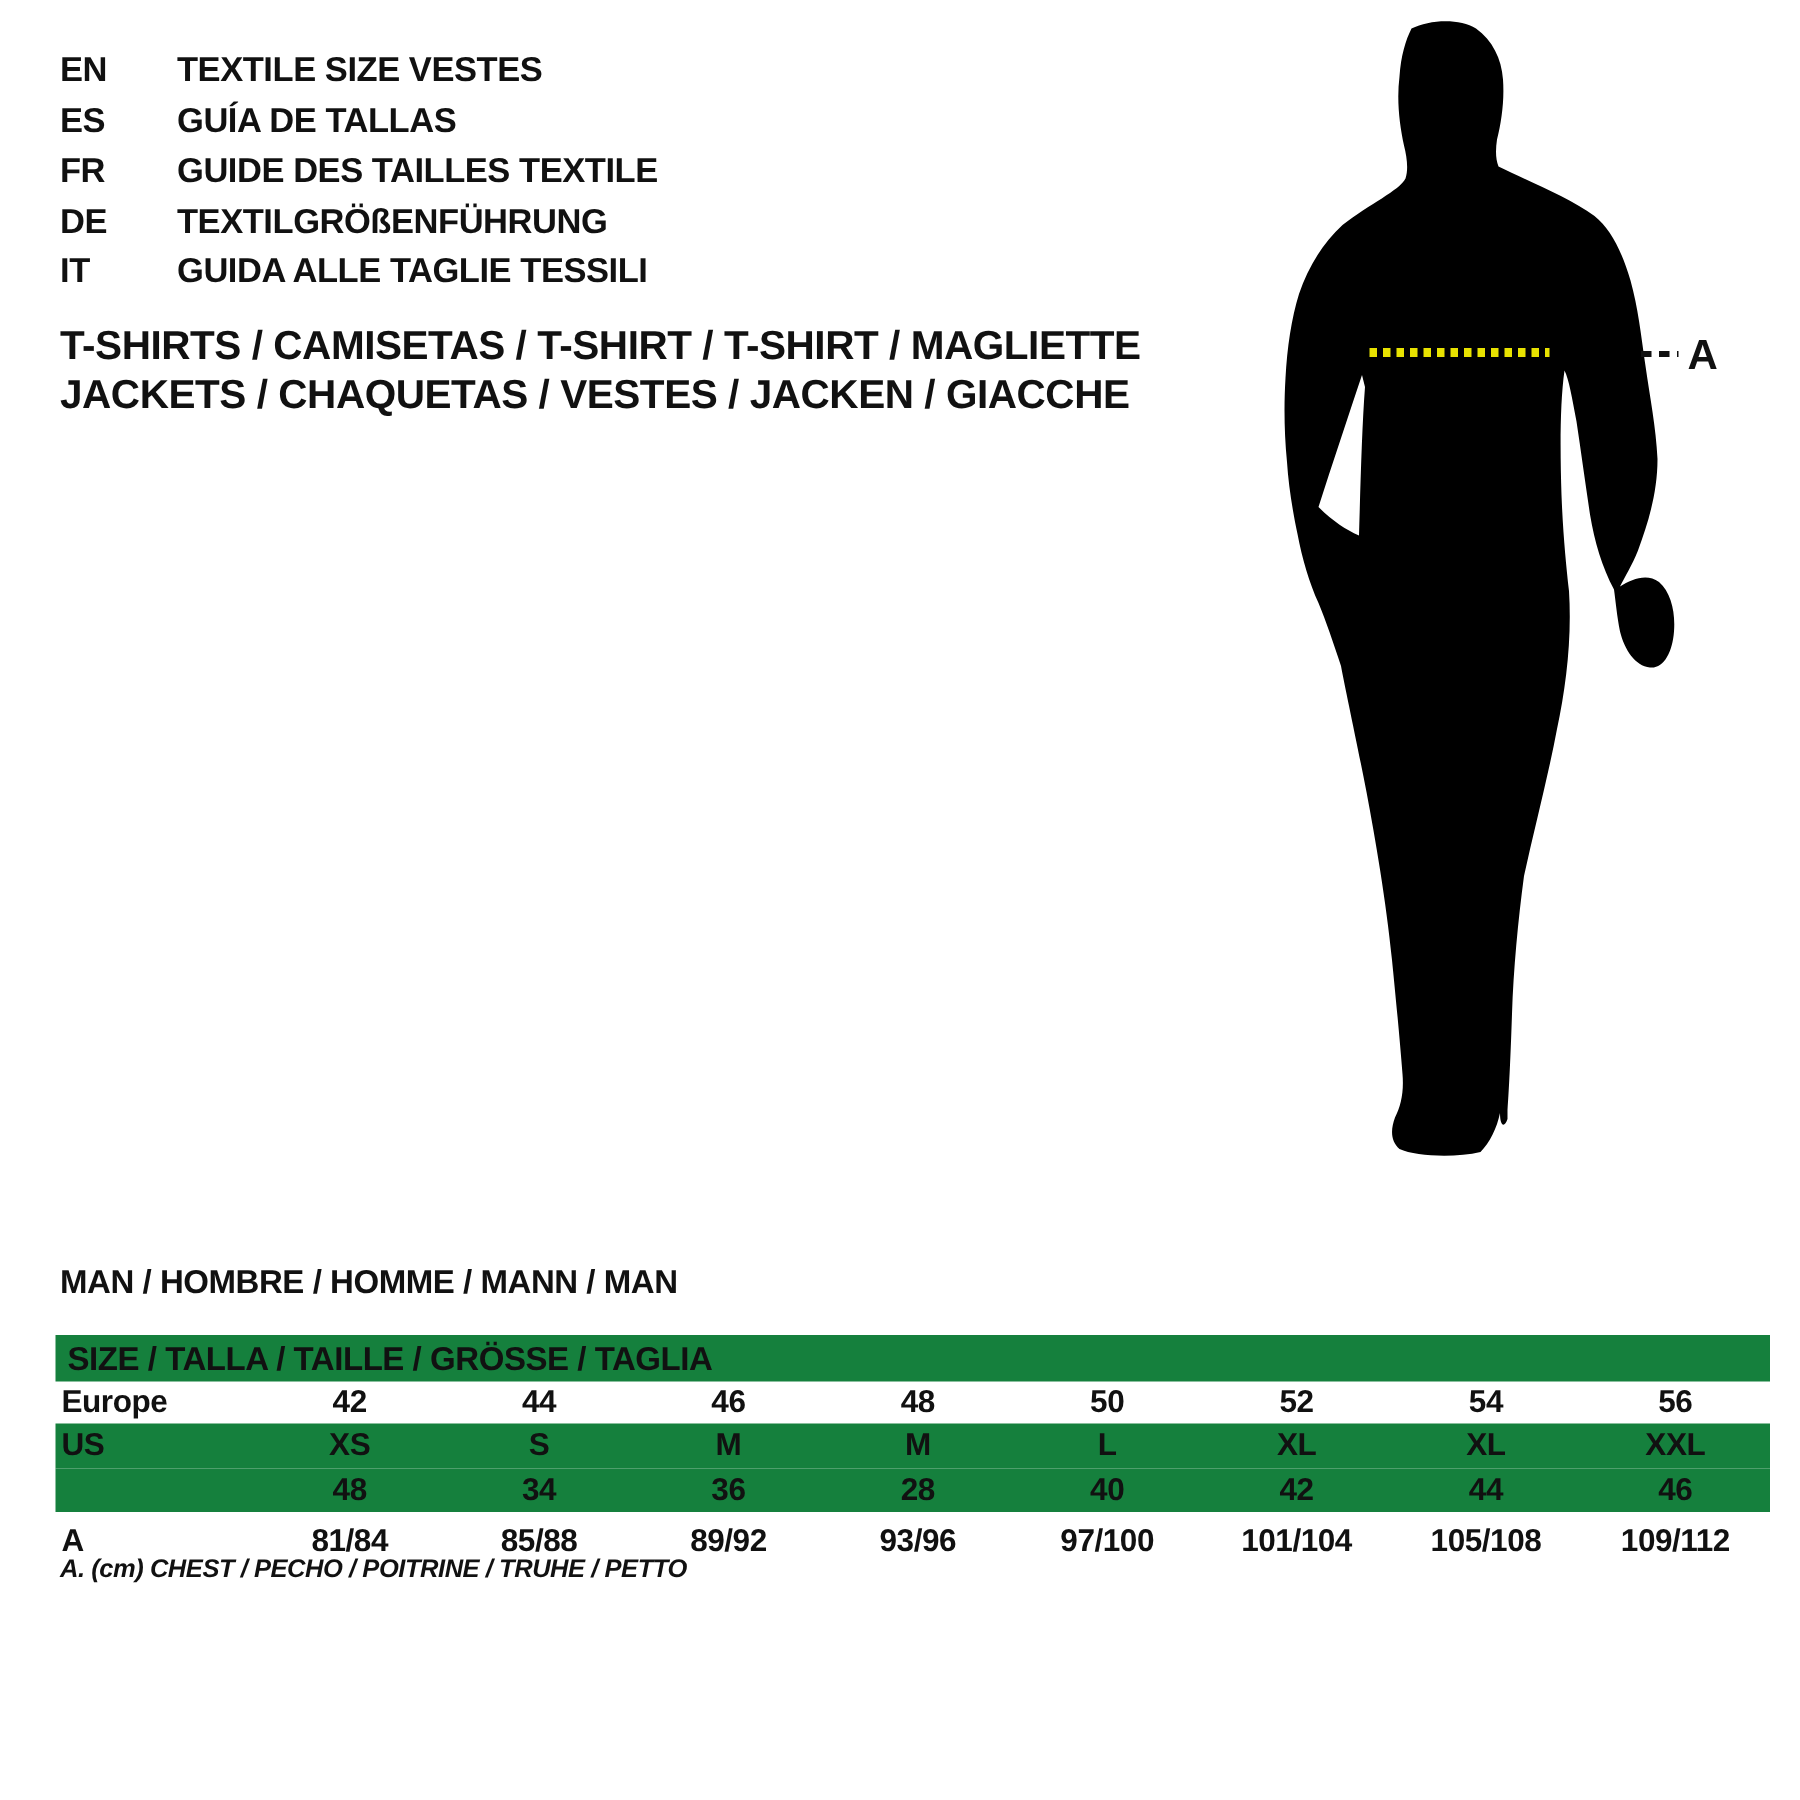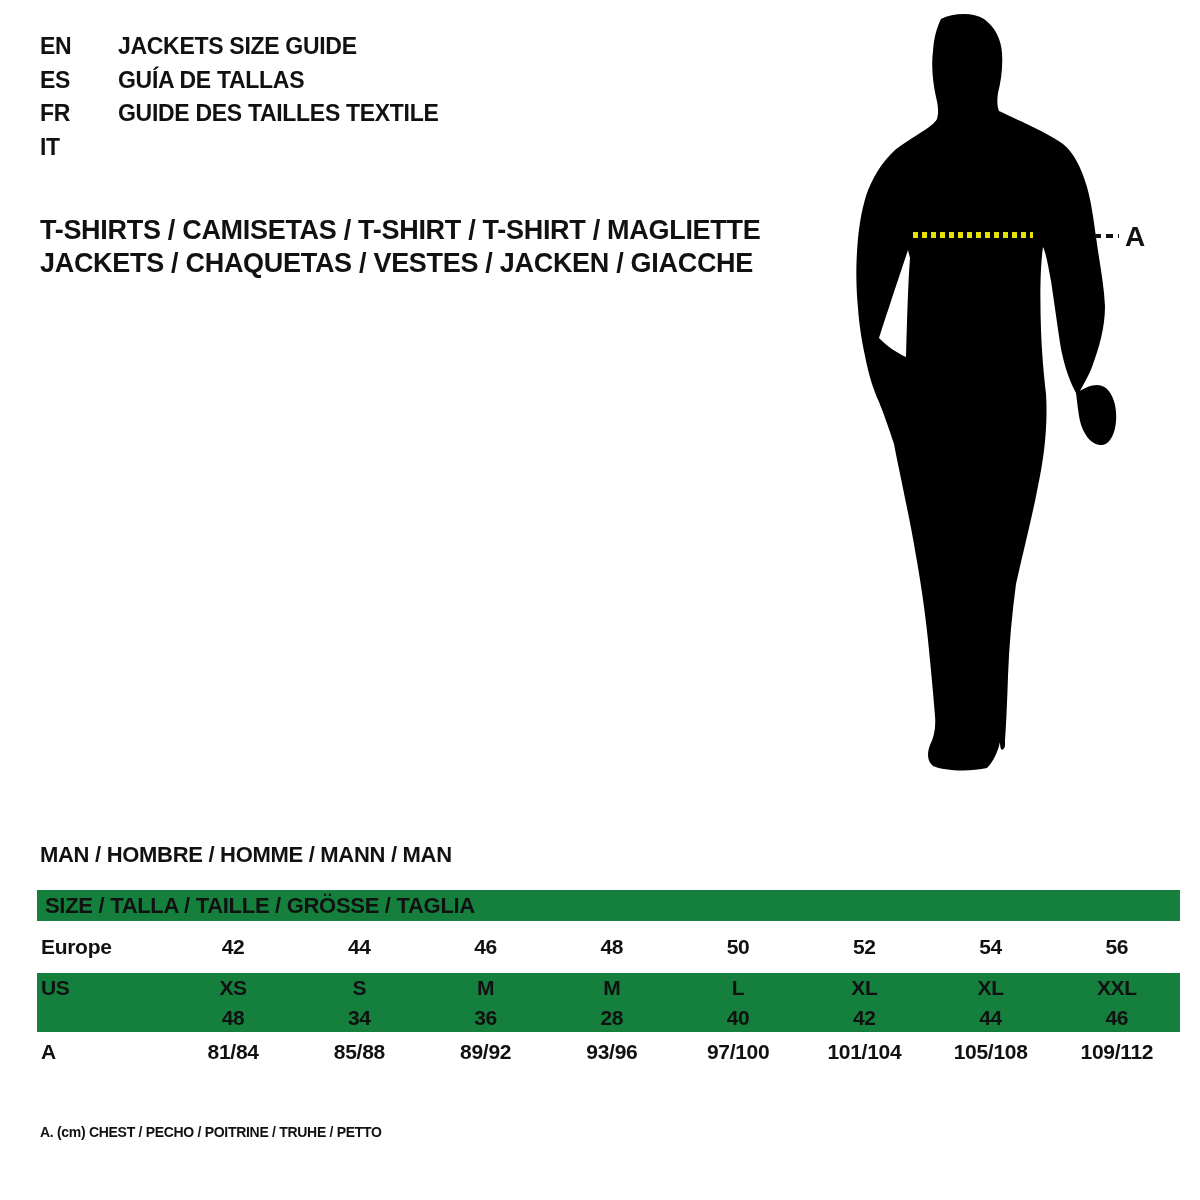--- a/index.html
+++ b/index.html
@@ -22,51 +22,56 @@
   
   .figure-wrap { position:absolute; left:820px; top:0; width:380px; height:800px; }
 
   
   .section-title { position:absolute; left:40px; top:842px; font-size:22px; letter-spacing:-0.3px; }
 
   
   .size-table { position:absolute; left:37px; top:890px; width:1143px; font-size:21px; letter-spacing:-0.3px; }
   .t-header { height:31px; line-height:31px; background:#15803d; padding-left:8px; font-size:22px; }
   .t-row { display:flex; align-items:center; }
-  .row-europe { height:52px; }
+  .row-europe { height:28px; }
   .row-shaded { background:#15803d; }
   .row-us { height:30px; }
   .row-num { height:29px; }
   .row-a { height:40px; }
   .t-label { width:133px; padding-left:4px; }
   .t-cell { flex:1; text-align:center; }
 
   
-  .footnote { position:absolute; left:40px; top:1124px; font-size:14px; letter-spacing:-0.3px; }
+  .footnote { position:absolute; left:40px; top:1036px; font-size:17px; letter-spacing:-0.3px;font-style:italic; }
 </style>
 </head>
 <body>
 
 <div class="page">
 
   <div class="lang-block">
     <div class="lang-row">
       <span class="lang-code">EN</span>
-      <span class="lang-title">JACKETS SIZE GUIDE</span>
+      <span class="lang-title">TEXTILE SIZE VESTES</span>
     </div>
     <div class="lang-row">
       <span class="lang-code">ES</span>
       <span class="lang-title">GUÍA DE TALLAS</span>
     </div>
     <div class="lang-row">
       <span class="lang-code">FR</span>
       <span class="lang-title">GUIDE DES TAILLES TEXTILE</span>
     </div>
     <div class="lang-row">
+      <span class="lang-code">DE</span>
+      <span class="lang-title">TEXTILGRÖßENFÜHRUNG</span>
+    </div>
+    <div class="lang-row">
       <span class="lang-code">IT</span>
+      <span class="lang-title">GUIDA ALLE TAGLIE TESSILI</span>
     </div>
   </div>
 
   <div class="category-block">
     <div>T-SHIRTS / CAMISETAS / T-SHIRT / T-SHIRT / MAGLIETTE</div>
     <div>JACKETS / CHAQUETAS / VESTES / JACKEN / GIACCHE</div>
   </div>
 
   <div class="figure-wrap">
     <svg width="380" height="800" viewBox="0 0 380 800" xmlns="http://www.w3.org/2000/svg">

